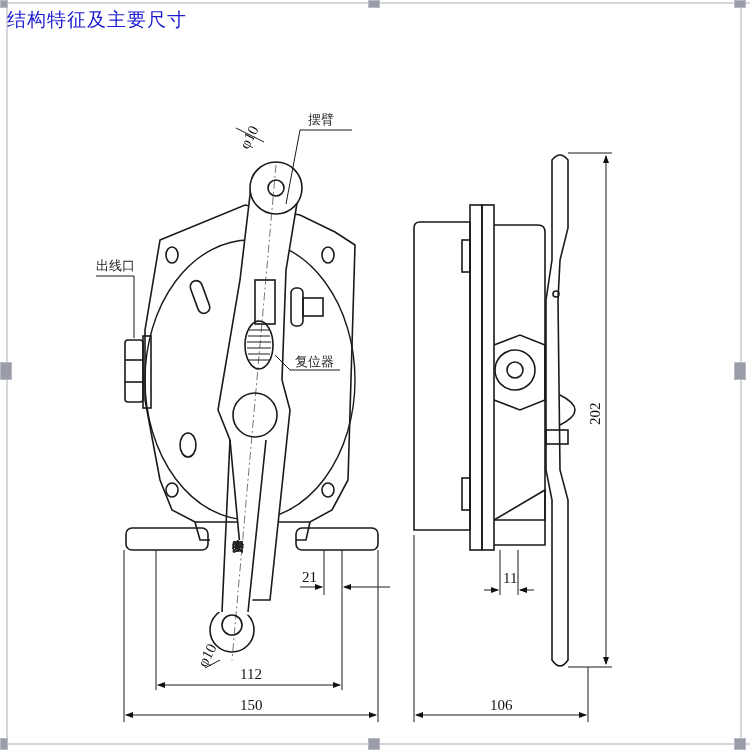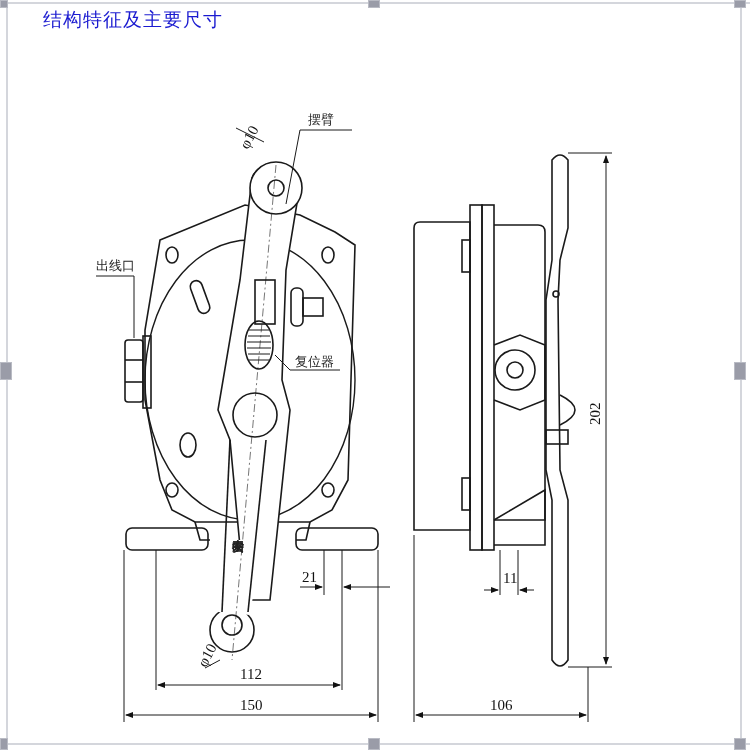--- a/index.html
+++ b/index.html
@@ -1,19 +1,19 @@
 <!DOCTYPE html>
 <html><head>
 <meta charset="utf-8">
 <style>
   html, body { margin: 0; padding: 0; background: #ffffff; }
   body { width: 750px; height: 750px; position: relative; overflow: hidden; font-family: "DejaVu Sans", sans-serif; }
   .frame-line { position: absolute; background: #d4d6dc; }
   .handle { position: absolute; width: 12px; height: 18px; background: #9a9ca8; border: 1px solid #b9bbc4; box-sizing: border-box; }
-  .title { position: absolute; left: 7px; top: 7px; font-size: 19px; color: #1a1ad0; letter-spacing: 1px; font-family: "DejaVu Sans", sans-serif; padding-left: 36px; }
+  .title { position: absolute; left: 7px; top: 7px; font-size: 19px; color: #1a1ad0; letter-spacing: 1px; font-family: "DejaVu Sans", sans-serif; }
   svg.drawing { position: absolute; left: 0; top: 0; }
   .lbl { font-family: "Liberation Serif", serif; fill: #111; }
   .cn { font-family: "DejaVu Sans", sans-serif; fill: #222; }
 </style>
 </head>
 <body>
 
 <div class="frame-line" style="left:0;top:2px;width:750px;height:2px;"></div>
 <div class="frame-line" style="left:0;top:743px;width:750px;height:2px;"></div>
 <div class="frame-line" style="left:6px;top:0;width:2px;height:750px;"></div>

